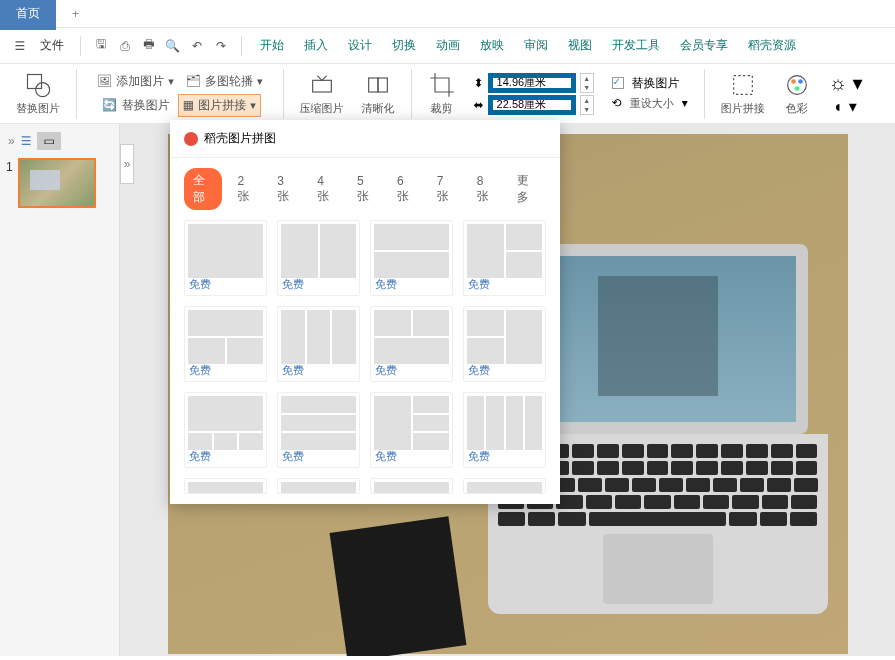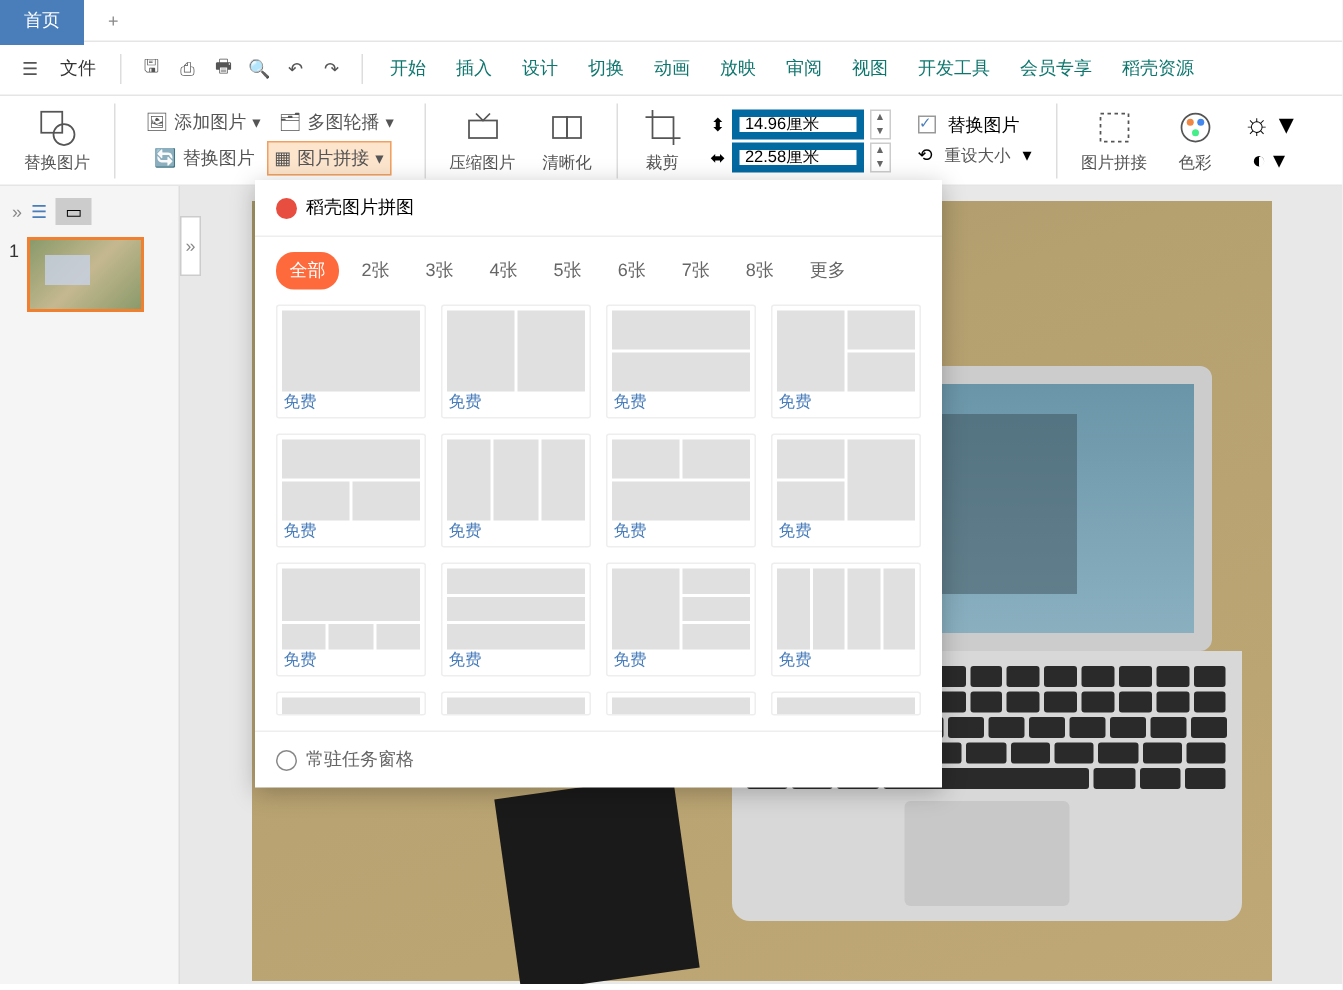--- a/index.html
+++ b/index.html
@@ -38,21 +38,21 @@
 .canvas{flex:1;background:#e8e8e8;display:flex;align-items:flex-start;justify-content:center;overflow:hidden;position:relative}
 .slide-img{width:680px;height:520px;margin-top:10px;background:linear-gradient(160deg,#a89868 0%,#b5a070 30%,#bfa875 100%);position:relative}
 .laptop{position:absolute;right:20px;top:110px;width:320px;height:380px}
 .laptop-screen{width:300px;height:190px;background:#222;border:12px solid #ccc;border-radius:8px;position:relative}
 .laptop-screen-inner{width:100%;height:100%;background:linear-gradient(180deg,#6a95a8 0%,#8ab0c0 100%);position:relative}
 .laptop-fig{position:absolute;left:50%;top:20px;transform:translateX(-50%);width:120px;height:120px;background:rgba(60,80,90,0.5)}
 .laptop-kb{width:340px;height:180px;background:#d8d8d8;border-radius:0 0 12px 12px;margin-left:-20px;padding:10px}
 .kb-row{display:flex;gap:3px;margin-bottom:3px}
 .key{background:#2a2a2a;height:14px;flex:1;border-radius:2px}
 .trackpad{width:110px;height:70px;background:#c8c8c8;margin:8px auto 0;border-radius:4px}
-.popup{position:absolute;left:170px;top:120px;width:458px;background:#fff;box-shadow:0 3px 15px rgba(0,0,0,0.25);z-index:100}
+.popup{position:absolute;left:170px;top:120px;width:390px;background:#fff;box-shadow:0 3px 15px rgba(0,0,0,0.25);z-index:100}
 .popup-header{display:flex;align-items:center;gap:6px;padding:10px 14px;border-bottom:1px solid #eee}
 .popup-logo{width:14px;height:14px;background:#e84e40;border-radius:50%;display:inline-block}
 .popup-tabs{display:flex;gap:6px;padding:10px 14px;align-items:center}
 .popup-tab{padding:4px 9px;border-radius:12px;cursor:pointer;color:#666}
 .popup-tab.active{background:#ff6a3c;color:#fff}
 .popup-grid{display:grid;grid-template-columns:repeat(4,1fr);gap:10px;padding:0 14px 10px}
 .tpl{border:1px solid #eee;border-radius:2px;padding:3px;position:relative;height:76px;cursor:pointer}
 .tpl-inner{width:100%;height:54px;display:flex;gap:2px}
 .tb{background:#e0e0e0}
 .tpl-label{position:absolute;left:4px;bottom:3px;color:#4a7ebb;font-size:11px}
@@ -421,17 +421,13 @@
         <div class="tpl-inner">
           <div class="tb" style="flex:1"></div>
         </div>
       </div>
     <div class="tpl" style="height:16px;overflow:hidden">
         <div class="tpl-inner">
           <div class="tb" style="flex:1"></div>
         </div>
       </div>
   </div>
-  <div class="popup-footer">
-    <span class="gear"></span>
-    <span>常驻任务窗格</span>
-  </div>
 </div>
 
 </body></html>

